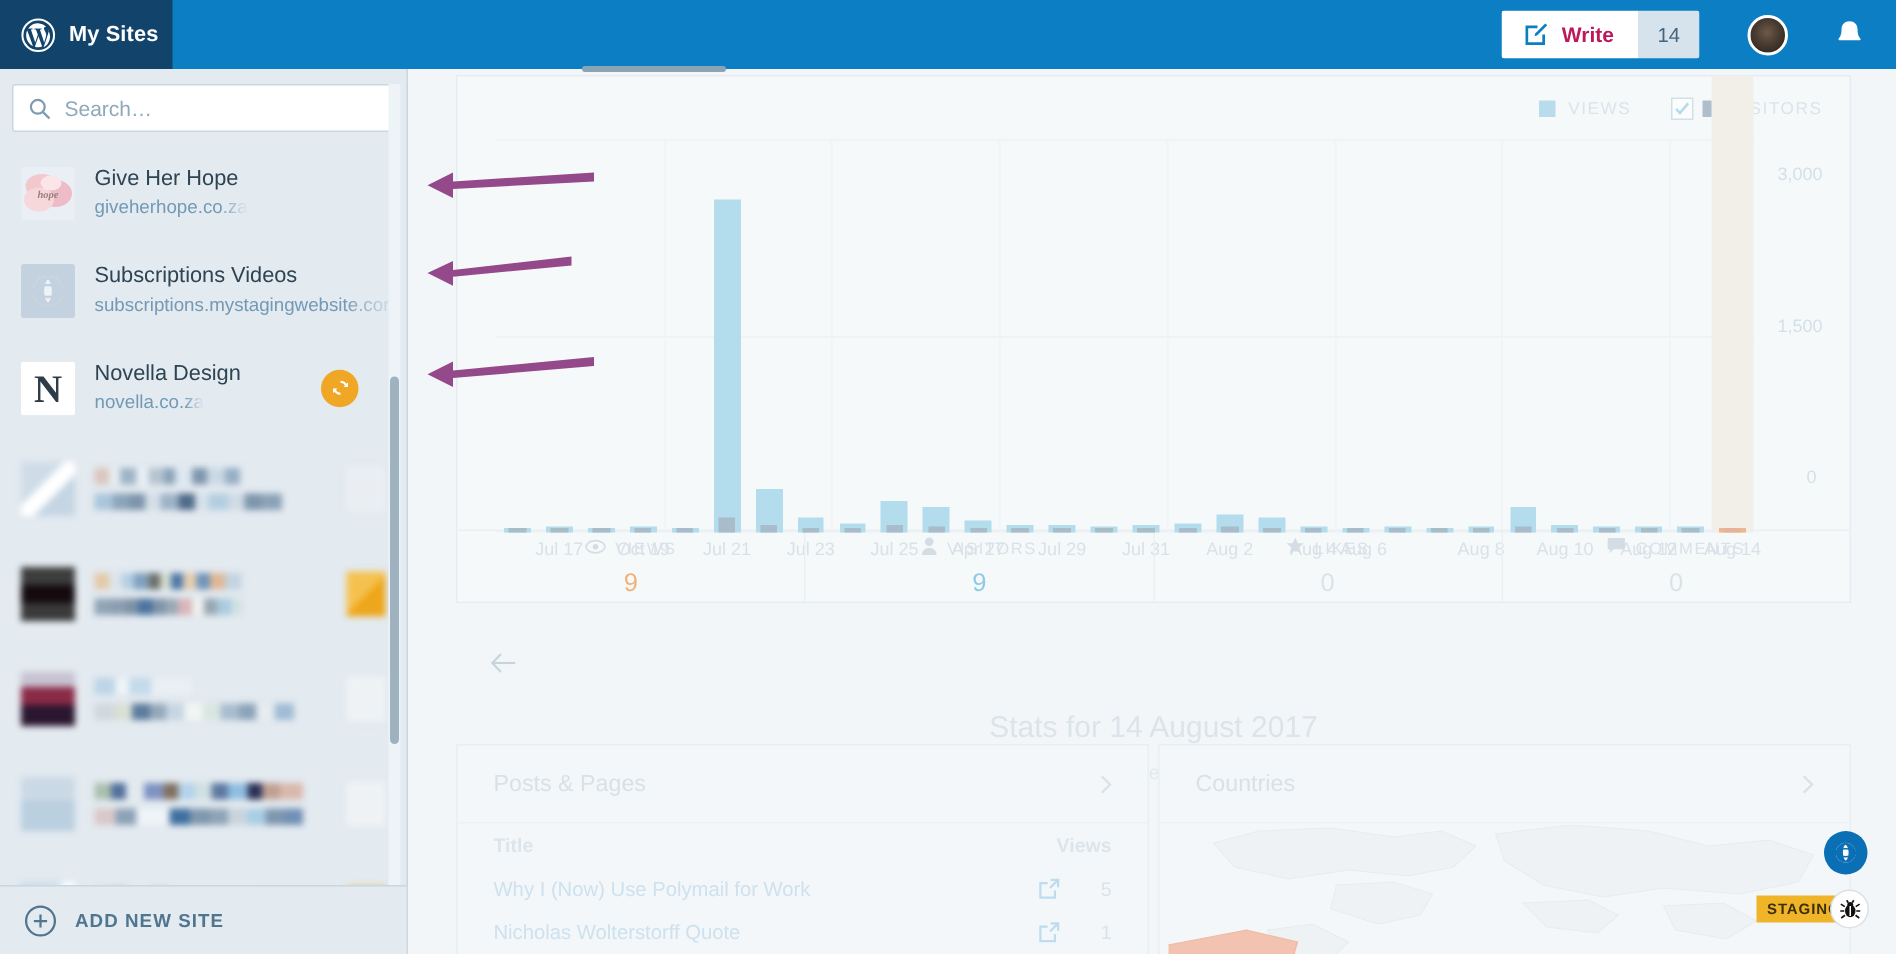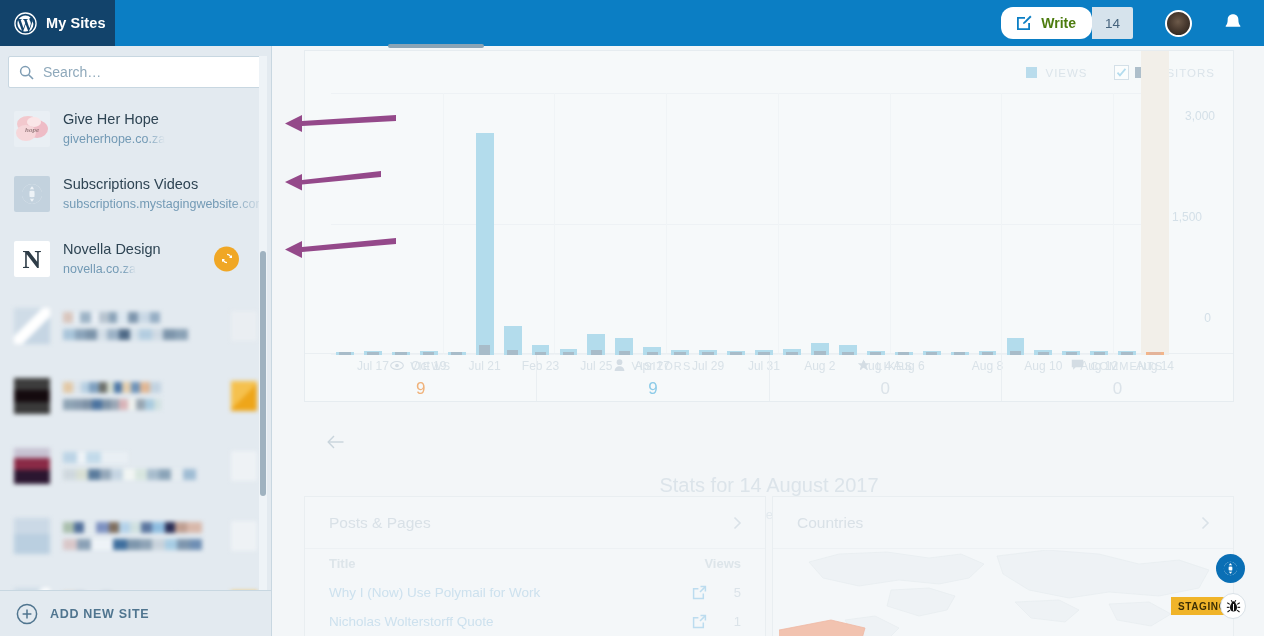--- a/index.html
+++ b/index.html
@@ -26,22 +26,22 @@
     height: 46px; display: flex; align-items: center; gap: 9px;
     padding: 0 18px 0 20px; color: #fff;
   }
   #reader-btn .lbl { font-size: 14.5px; font-weight: bold; }
   .readicon { width: 20px; height: 16px; flex: 0 0 20px; }
   #masthead-right {
     margin-left: auto; display: flex; align-items: center; gap: 0; padding-right: 20px;
   }
   #write-group { display: flex; height: 32px; margin-right: 32px; border-radius: 2px; overflow: hidden; }
   #write-btn {
-    background: #fff; color: #4d7c0f; display: flex; align-items: center; gap: 8px;
-    padding: 0 16px 0 14px; font-size: 14px; font-weight: bold; border-radius: 12px;
+    background: #fff; color: #be185d; display: flex; align-items: center; gap: 8px;
+    padding: 0 16px 0 14px; font-size: 14px; font-weight: bold;
   }
   #write-count {
     background: #d6e3ec; color: #4a6madding; color: #46647d; display: flex; align-items: center;
     padding: 0 13px; font-size: 13.5px;
   }
   .penicon { width: 18px; height: 18px; }
   #avatar {
     width: 27px; height: 27px; border-radius: 50%;
     background: radial-gradient(circle at 48% 42%, #6d5a4a 0%, #4a3b30 45%, #241d18 100%);
     border: 2px solid #fff; margin-right: 30px;
@@ -496,21 +496,21 @@
           <svg viewBox="0 0 12 12" width="11" height="11">
               <path d="M1.6 6.1l2.7 3 6-7" fill="none" stroke="#b4dcee" stroke-width="1.9"></path>
             </svg>
         </span>
         <span class="legend-sq" style="background:#aebfcb"></span>
         <span class="legend-lbl">VISITORS</span>
       </div>
     </div>
 
     <div class="ylabel" style="top:58px; right:18px;">3,000</div>
-    <div class="ylabel" style="top:159px; right:31px;">1,500</div>
+    <div class="ylabel" style="top:159px; right:18px;">1,500</div>
     <div class="ylabel" style="top:260px; right:22px;">0</div>
 
     <div id="plot">
       <div class="gridline" style="top:0px"></div>
       <div class="gridline" style="top:131px"></div>
       <div class="gridline" style="top:261px"></div>
       <div id="vlines">
           <div class="vline" style="left: 111.733px;"></div>
           <div class="vline" style="left: 223.467px;"></div>
           <div class="vline" style="left: 335.2px;"></div>
@@ -701,21 +701,21 @@
               <div class="visitors" style="height: 3px; background: rgb(228, 180, 154);"></div>
             </div>
           </div>
         </div>
     </div>
 
     <div id="xaxis">
         <div class="xlabel" style="left: 41.9px; transform: translateX(-50%);">Jul 17</div>
         <div class="xlabel" style="left: 97.7667px; transform: translateX(-50%);">Oct 19</div>
         <div class="xlabel" style="left: 153.633px; transform: translateX(-50%);">Jul 21</div>
-        <div class="xlabel" style="left: 209.5px; transform: translateX(-50%);">Feb 23</div>
+        <div class="xlabel" style="left: 209.5px; transform: translateX(-50%);">Jul 23</div>
         <div class="xlabel" style="left: 265.367px; transform: translateX(-50%);">Jul 25</div>
         <div class="xlabel" style="left: 321.233px; transform: translateX(-50%);">Apr 27</div>
         <div class="xlabel" style="left: 377.1px; transform: translateX(-50%);">Jul 29</div>
         <div class="xlabel" style="left: 432.967px; transform: translateX(-50%);">Jul 31</div>
         <div class="xlabel" style="left: 488.833px; transform: translateX(-50%);">Aug 2</div>
         <div class="xlabel" style="left: 544.7px; transform: translateX(-50%);">Aug 4</div>
         <div class="xlabel" style="left: 578px; transform: translateX(-50%);">Aug 6</div>
         <div class="xlabel" style="left: 656.433px; transform: translateX(-50%);">Aug 8</div>
         <div class="xlabel" style="left: 712.3px; transform: translateX(-50%);">Aug 10</div>
         <div class="xlabel" style="left: 768.167px; transform: translateX(-50%);">Aug 12</div>

